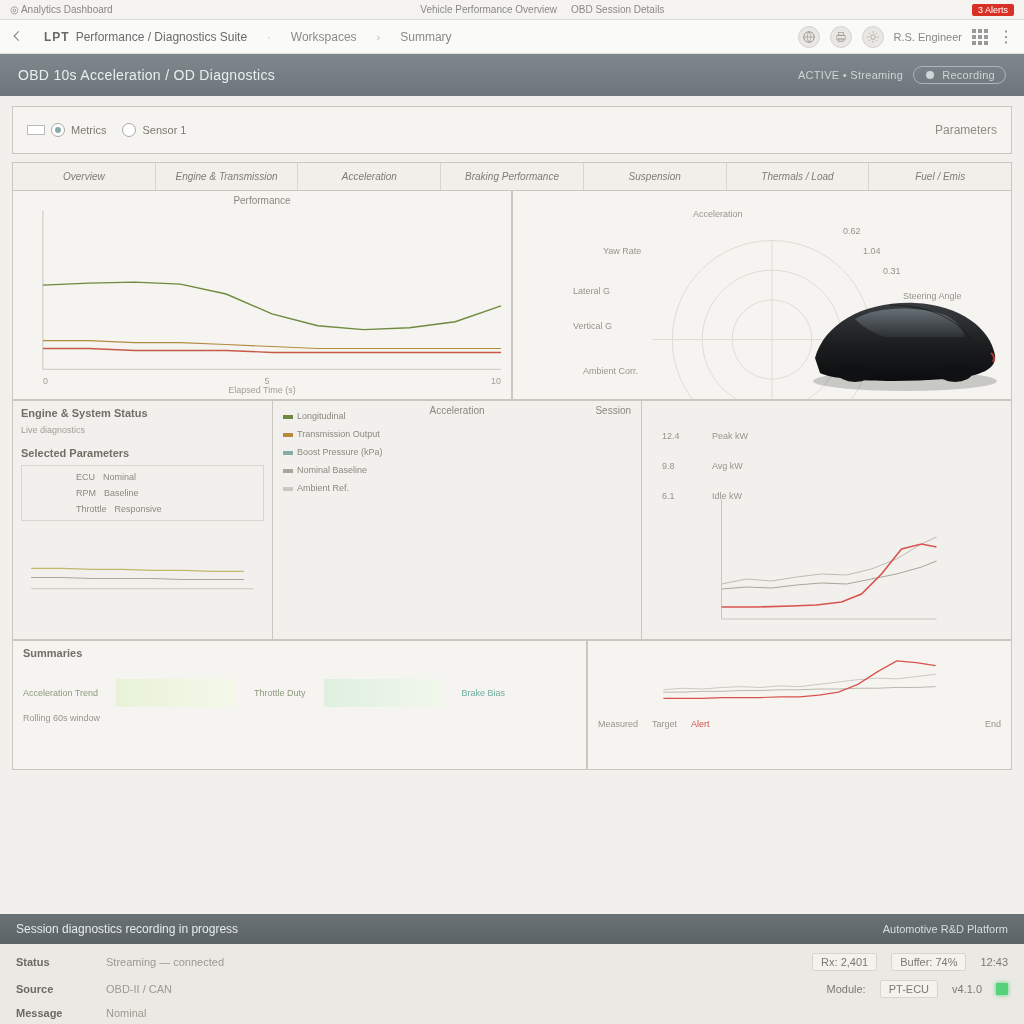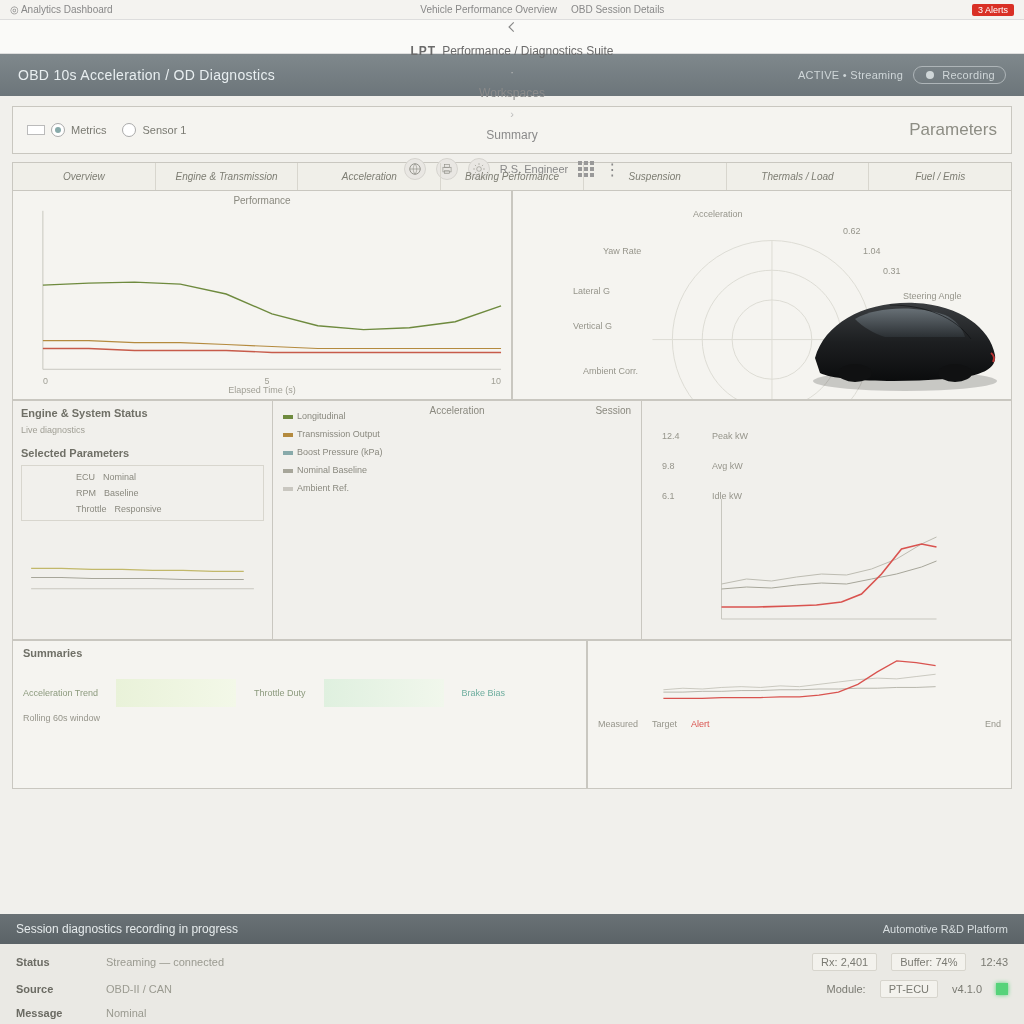--- a/index.html
+++ b/index.html
@@ -23,22 +23,21 @@
   .chrome .tabs { flex: 1; display:flex; gap:14px; justify-content:center;}
   .chrome .right { display:flex; gap:6px; }
   .chrome .right .badge { background:#d93025; color:#fff; padding:1px 6px; border-radius:2px; font-size:9px;}
   
   .navbar {
     height: 34px;
     background: #fafaf8;
     border-bottom: 1px solid #ddd;
     display:flex; align-items:center;
     padding: 0 10px;
-    gap: 8px;
-    flex-direction: column;
+    gap: 20px;
   }
   .navbar .back svg { width:14px; height:14px; }
   .navbar .brand { display:flex; align-items:center; gap:6px; color:#6a6a6a; font-size:12px;}
   .navbar .sep { color:#bbb; }
   .navbar .crumb { color:#8a8a8a; font-size:12px;}
   .navbar .spacer { flex:1; }
   .navbar .icons { display:flex; gap:10px; align-items:center; }
   .navbar .icons .ic { width:22px; height:22px; border-radius:50%; display:flex; align-items:center; justify-content:center; }
   .navbar .ic-grey { background:#e9e7e3; border:1px solid #d6d4cf;}
   .navbar .user { font-size:11px; color:#888; }
@@ -75,21 +74,21 @@
     padding: 0 14px;
     gap: 16px;
     border:1px solid #c9c7c0;
     background:#f5f4f0;
     margin-bottom: 8px;
   }
   .filters .opt { display:flex; align-items:center; gap:6px; color:#7a7a72; font-size:11px;}
   .filters .radio { width:14px; height:14px; border:1px solid #aaa; border-radius:50%; background:#fff;}
   .filters .radio.sel::after{content:"";display:block;width:6px;height:6px;border-radius:50%;background:#8aa; margin:3px;}
   .filters .spacer{flex:1;}
-  .filters .tab { color:#8d8d84; font-size:17px;}
+  .filters .tab { color:#8d8d84; font-size:12px;}
 
   
   .tabrow {
     height:28px;
     display:flex; align-items:stretch;
     border-top:1px solid #c9c7c0;
     border-left:1px solid #c9c7c0;
     border-right:1px solid #c9c7c0;
     background:#f0efe9;
   }
@@ -110,21 +109,21 @@
   .row-mid .side { border-right:1px solid #c9c7c0; padding:6px 8px; display:flex; flex-direction:column; gap:6px;}
   .row-mid .side h4{font-size:11px;color:#6f6f66;font-weight:600;}
   .row-mid .side .sub{font-size:9px;color:#a09f95;}
   .row-mid .side .line-item{font-size:9px;color:#8a897f;display:flex;gap:8px;margin-left:48px;}
   .row-mid .mid { border-right:1px solid #c9c7c0; position:relative;}
   .row-mid .mid .legendcol { position:absolute; top:10px; left:10px; display:flex; flex-direction:column; gap:8px; font-size:9px; color:#8a897f;}
   .row-mid .mid .legendcol .sw{display:inline-block;width:10px;height:4px;margin-right:4px;vertical-align:middle;}
   .row-mid .right { position:relative; }
 
   
-  .row-bottom { display:grid; grid-template-columns: 1.15fr .85fr; height:149px; gap:0;}
+  .row-bottom { display:grid; grid-template-columns: 1.15fr .85fr; height:130px; gap:0;}
   .row-bottom .cell { padding:6px 10px;}
   .row-bottom h4{font-size:11px;color:#6f6f66;}
   .spark-row { display:flex; gap:18px; margin-top:20px; align-items:center;}
   .spark-lbl { font-size:9px; color:#8c9a7d;}
   .spark { width:120px; height:28px; background:linear-gradient(90deg,#e9f2d9,#f3f8e8);}
 
   
   .footband {
     height:30px;
     background: linear-gradient(180deg,#6a7276,#5b6367);

